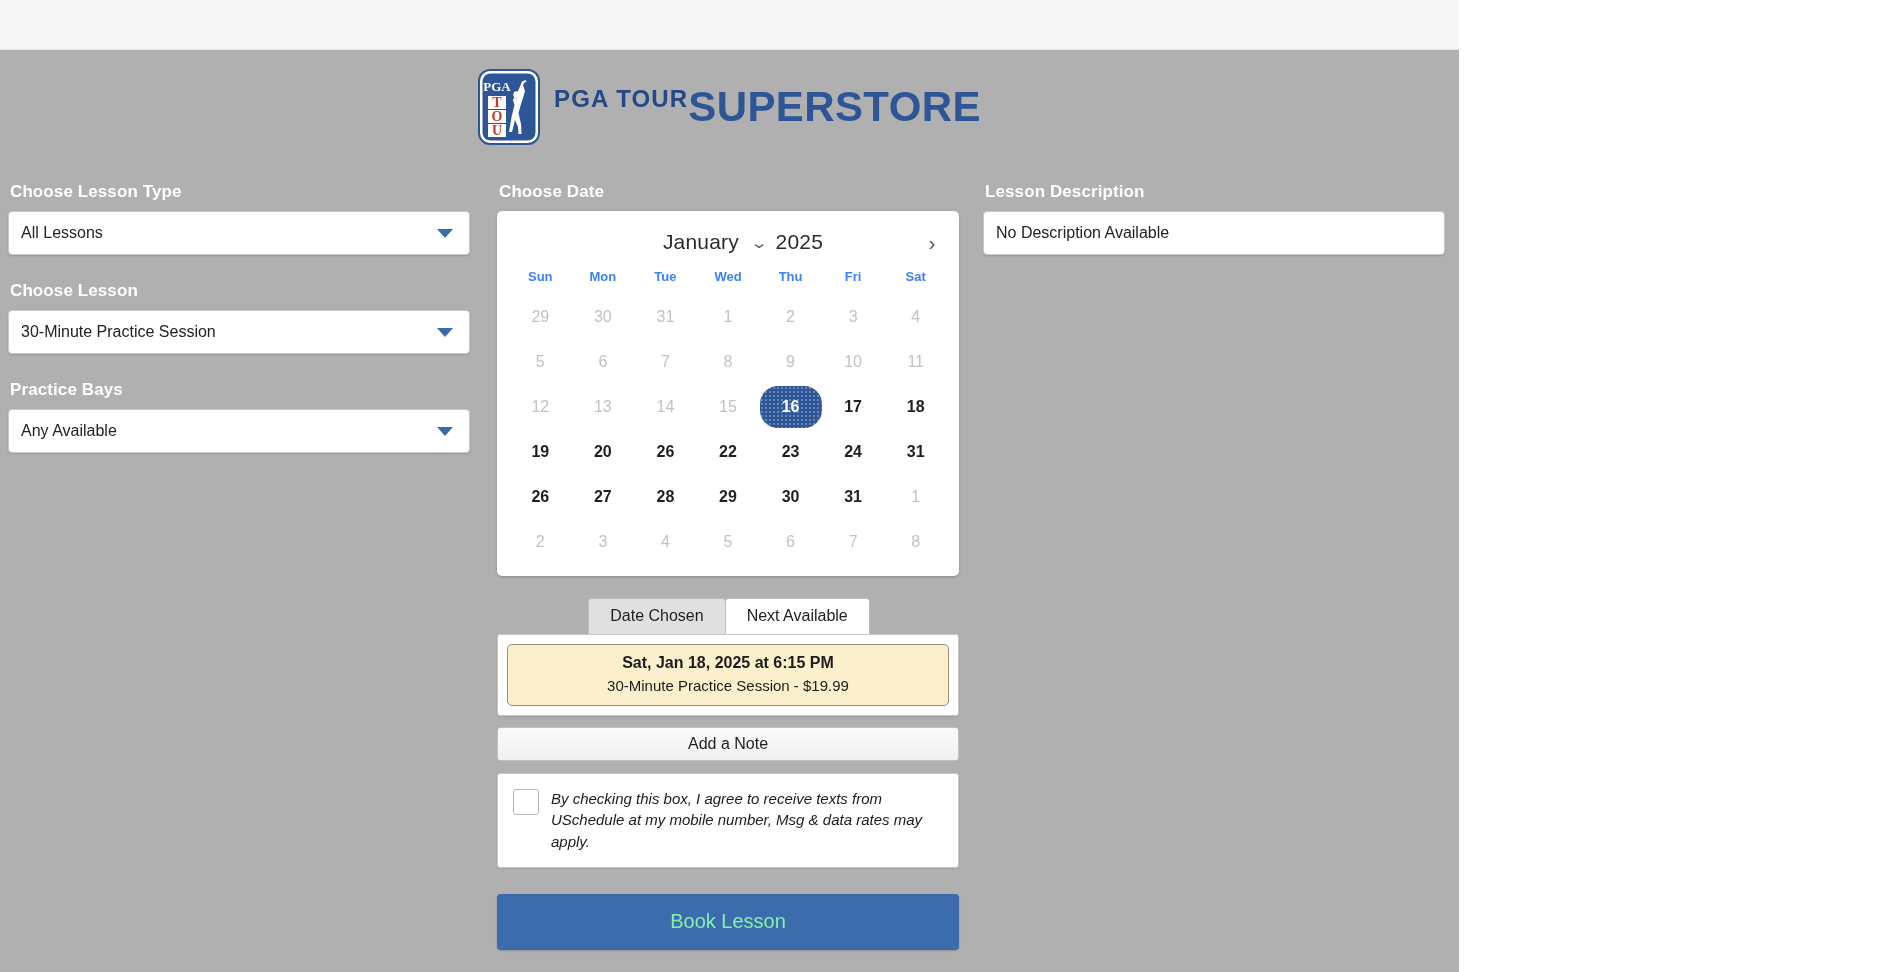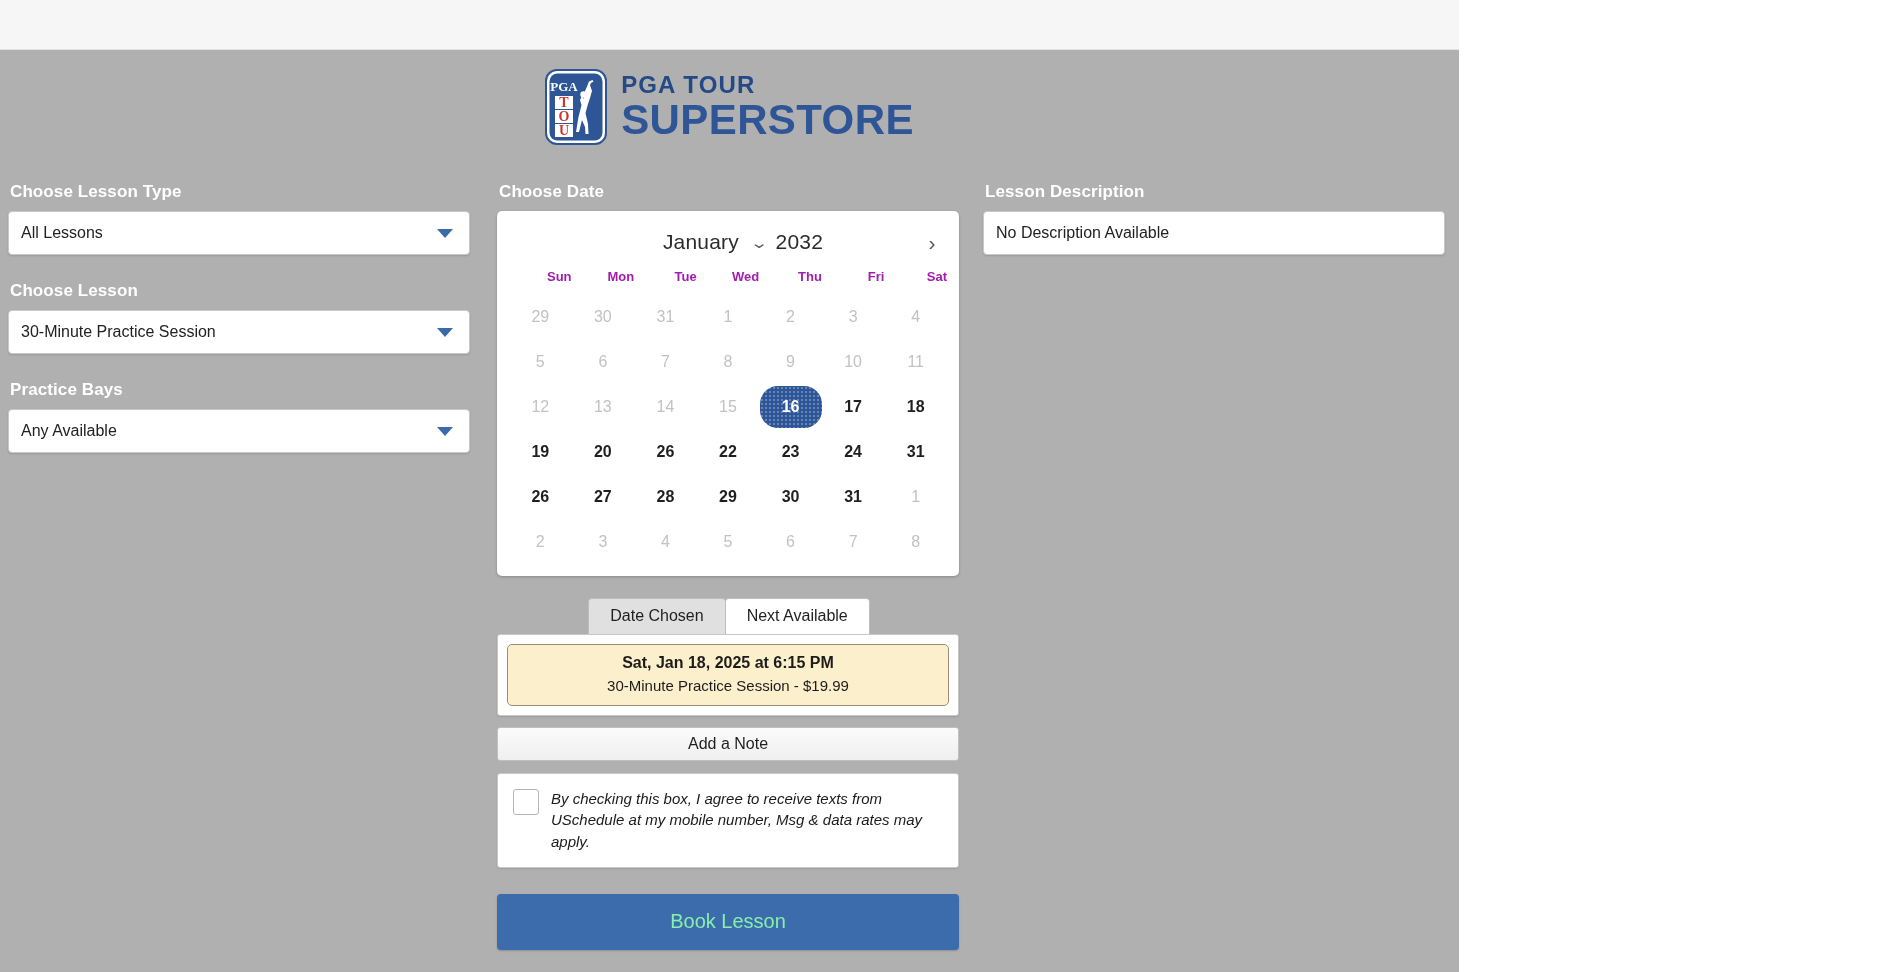--- a/index.html
+++ b/index.html
@@ -53,21 +53,21 @@
     justify-content: center;
     gap: 14px;
   }
   .logo-shield {
     width: 62px;
     height: 76px;
     flex: none;
   }
   .logo-type {
     display: flex;
-    flex-direction: column;
+    flex-direction: row;
     align-items: flex-start;
     line-height: 1;
   }
   .logo-line1 {
     font-size: 24px;
     font-weight: bold;
     letter-spacing: 1.1px;
     color: #234a87;
     margin-bottom: 3px;
   }
@@ -196,24 +196,24 @@
     font-size: 21px;
     line-height: 1;
     cursor: pointer;
     user-select: none;
   }
   .dow-row, .date-row {
     display: grid;
     grid-template-columns: repeat(7, 1fr);
   }
   .dow {
-    text-align: right;
+    text-align: center;
     font-size: 13px;
     font-weight: bold;
-    color: #a21caf;
+    color: #3b82f6;
     padding: 4px 0 10px 0;
   }
   .date-cell {
     height: 45px;
     display: flex;
     align-items: center;
     justify-content: center;
   }
   .date-pill {
     min-width: 40px;
@@ -409,21 +409,21 @@
 
     <div class="col col-mid">
 
       <div class="section-label">Choose Date</div>
 
       <div class="calendar">
         <div class="cal-head">
           <div class="cal-monthyear">
             <span class="cal-month">January</span>
             <span class="cal-chevdown">⌄</span>
-            <span class="cal-year">2032</span>
+            <span class="cal-year">2025</span>
           </div>
           <div class="cal-next">›</div>
         </div>
 
         <div class="dow-row" id="dow-row">
             <div class="dow">Sun</div>
             <div class="dow">Mon</div>
             <div class="dow">Tue</div>
             <div class="dow">Wed</div>
             <div class="dow">Thu</div>

